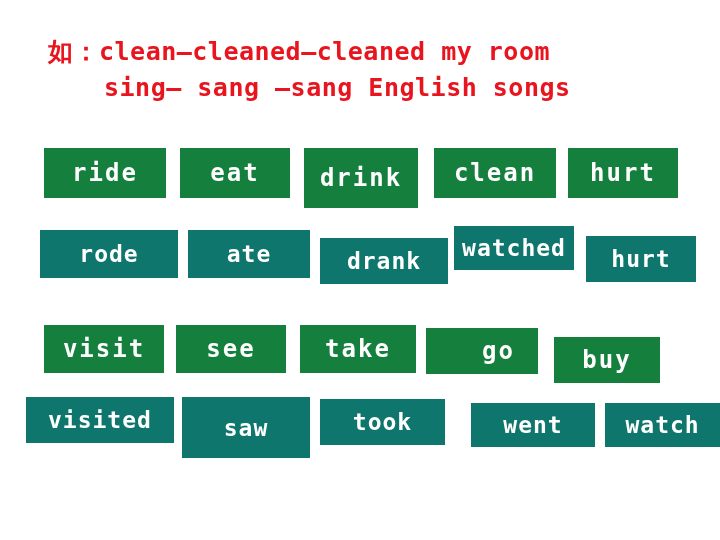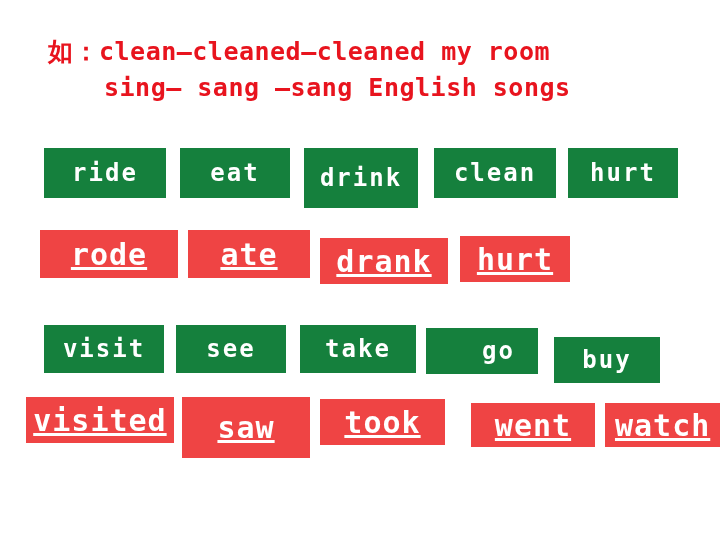--- a/index.html
+++ b/index.html
@@ -65,24 +65,23 @@
     font-family: "DejaVu Sans Mono", monospace;
     font-weight: bold;
     white-space: nowrap;
   }
   .cell.base {
     background: #15803d;
     font-size: 24px;
     letter-spacing: 2px;
   }
   .cell.past {
-    background: #ef4444;
-    font-size: 30px;
+    background: #0f766e;
+    font-size: 23px;
     letter-spacing: 1px;
-    text-decoration: underline;
   }
 
   
   .g1 .base .c0 { width: 122px; height: 50px; margin-left: 44px; }
   .g1 .base .c1 { width: 110px; height: 50px; margin-left: 14px; }
   .g1 .base .c2 { width: 114px; height: 60px; margin-left: 14px; }
   .g1 .base .c3 { width: 122px; height: 50px; margin-left: 16px; }
   .g1 .base .c4 { width: 110px; height: 50px; margin-left: 12px; }
 
   
@@ -121,20 +120,21 @@
       <div class="cell base c0">ride</div>
       <div class="cell base c1">eat</div>
       <div class="cell base c2">drink</div>
       <div class="cell base c3">clean</div>
       <div class="cell base c4">hurt</div>
     </div>
     <div class="row past">
       <div class="cell past c0">rode</div>
       <div class="cell past c1">ate</div>
       <div class="cell past c2">drank</div>
+      <div class="cell past c3">watched</div>
       <div class="cell past c4">hurt</div>
     </div>
   </div>
 
   <div class="group group2 g2">
     <div class="row base">
       <div class="cell base c0">visit</div>
       <div class="cell base c1">see</div>
       <div class="cell base c2">take</div>
       <div class="cell base c3">go</div>

